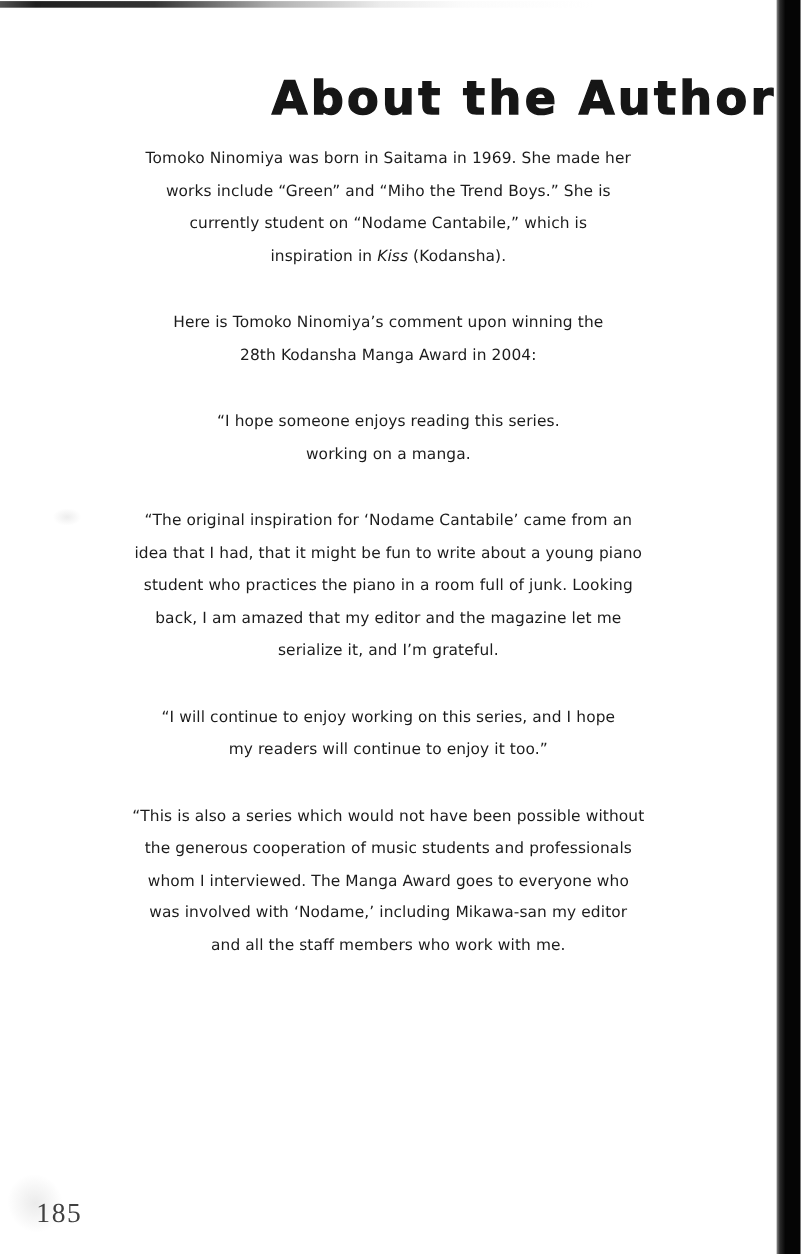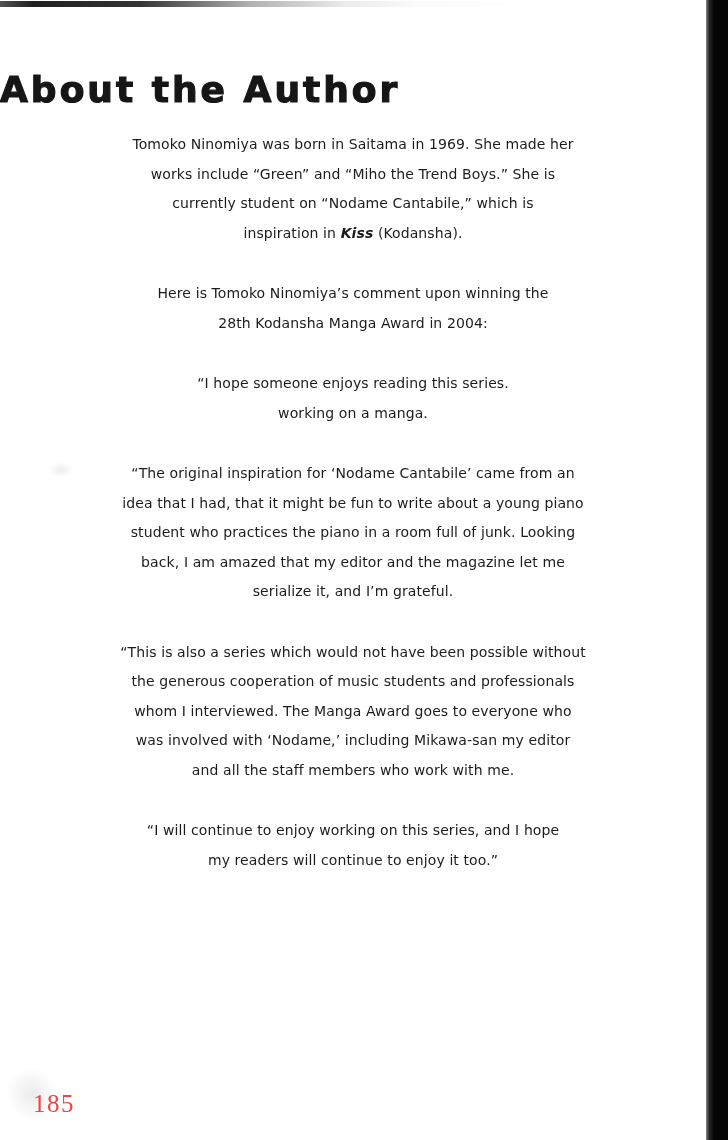--- a/index.html
+++ b/index.html
@@ -49,49 +49,49 @@
   .scan-smudge-mid {
     position: absolute;
     left: 48px; top: 462px;
     width: 26px; height: 16px;
     background: radial-gradient(ellipse at center, rgba(80,80,80,0.10), rgba(0,0,0,0) 70%);
   }
   .title {
     position: absolute;
     left: 0; top: 68px;
     width: 706px;
-    text-align: left;
-    font-size: 36px;
+    text-align: right;
+    font-size: 42px;
     line-height: 44px;
     font-weight: 800;
     letter-spacing: 3px;
     color: #161616;
     -webkit-text-stroke: 1.2px #161616;
     font-family: "DejaVu Sans", "Liberation Sans", sans-serif;
   }
   .body-text {
     position: absolute;
     left: 15px; top: 130px;
     width: 676px;
     font-size: 14px;
     line-height: 29.5px;
     letter-spacing: 0.1px;
     color: var(--ink);
     text-align: center;
   }
   .para-group { margin-bottom: 31px; }
   .line { white-space: nowrap; }
-  .magazine-italic { font-style: italic; font-weight: bold; }
+  .magazine-italic { font-style: italic; }
   .page-number {
     position: absolute;
     left: 33px; top: 1090px;
     font-family: "Liberation Serif", "DejaVu Serif", serif;
     font-size: 25px;
     letter-spacing: 1.5px;
-    color: #ef4444;
+    color: #404040;
   }
 </style>
 </head>
 <body>
 
 <div class="page">
 
   <div class="scan-top-line"></div>
   <div class="scan-right-bar"></div>
   <div class="scan-smudge-bottom"></div>
@@ -122,29 +122,29 @@
 
     <div class="para-group">
         <div class="line">“The original inspiration for ‘Nodame Cantabile’ came from an</div>
         <div class="line">idea that I had, that it might be fun to write about a young piano</div>
         <div class="line">student who practices the piano in a room full of junk. Looking</div>
         <div class="line">back, I am amazed that my editor and the magazine let me</div>
         <div class="line">serialize it, and I’m grateful.</div>
       </div>
 
     <div class="para-group">
+        <div class="line">“I will continue to enjoy working on this series, and I hope</div>
+        <div class="line">my readers will continue to enjoy it too.”</div>
+      </div>
+
+    <div class="para-group">
         <div class="line">“This is also a series which would not have been possible without</div>
         <div class="line">the generous cooperation of music students and professionals</div>
         <div class="line">whom I interviewed. The Manga Award goes to everyone who</div>
         <div class="line">was involved with ‘Nodame,’ including Mikawa-san my editor</div>
         <div class="line">and all the staff members who work with me.</div>
-      </div>
-
-    <div class="para-group">
-        <div class="line">“I will continue to enjoy working on this series, and I hope</div>
-        <div class="line">my readers will continue to enjoy it too.”</div>
       </div>
 
   </div>
 
   <div class="page-number">185</div>
 
 </div>
 
 </body></html>

